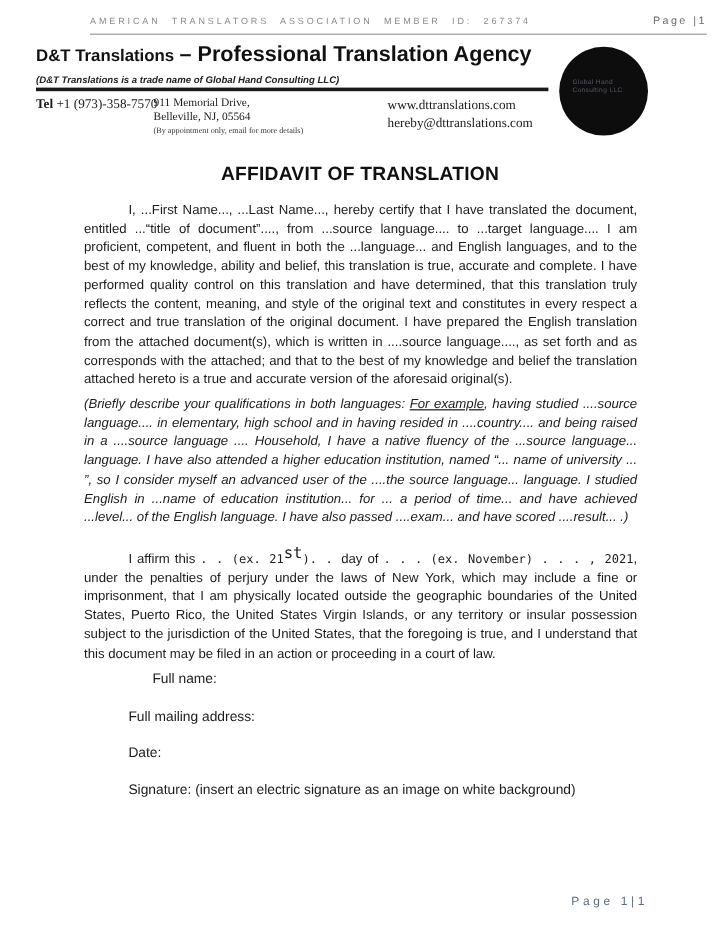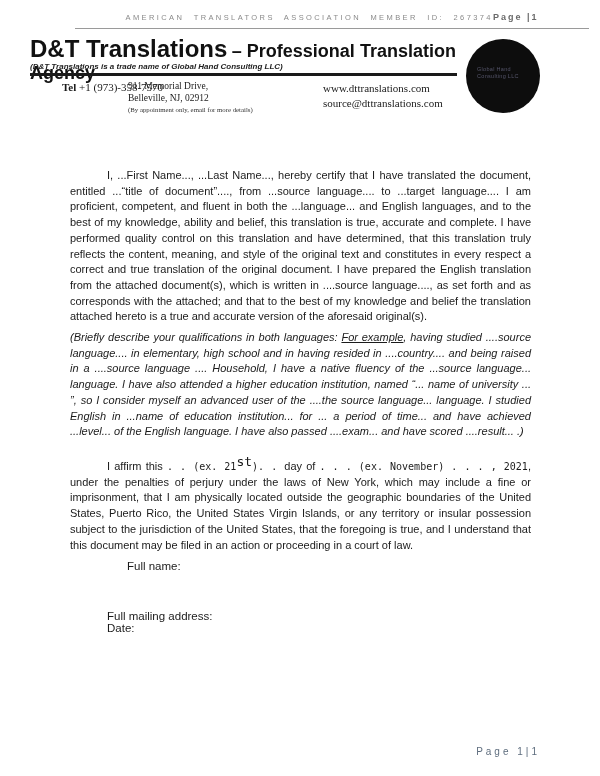--- a/index.html
+++ b/index.html
@@ -5,44 +5,44 @@
   * { margin:0; padding:0; box-sizing:border-box; }
   html,body { background:#ffffff; }
   .page {
     position:relative; width:600px; height:776px; background:#ffffff;
     font-family:"Liberation Sans", sans-serif; color:#1a1a1a; overflow:hidden;
   }
 
   
   .ata-row {
     position:absolute; top:12px; left:75px; width:514px;
-    display:flex; justify-content:center; align-items:flex-end;
+    display:flex; justify-content:space-between; align-items:flex-end;
     padding-bottom:6px; border-bottom:1px solid #9a9a9a;
   }
   .ata-text {
     font-size:7.5px; letter-spacing:2.4px; word-spacing:5px; color:#8a8a8a;
   }
   .ata-page {
-    font-size:9px; letter-spacing:2px; color:#6a6a6a; font-weight:bold; white-space:nowrap;
+    font-size:9px; letter-spacing:2px; color:#6a6a6a; font-weight:normal; white-space:nowrap;
   }
 
   .brand-row { position:absolute; top:35px; left:30px; width:430px; }
-  .brand-name { display:inline; font-size:24px; font-weight:bold; color:#111; }
+  .brand-name { display:inline; font-size:14px; font-weight:bold; color:#111; }
   .brand-tagline { display:inline; font-size:18px; font-weight:bold; color:#111; }
   .trade-note {
     position:absolute; top:62px; left:30px;
     font-size:8px; font-style:italic; font-weight:600; color:#222;
   }
   .brand-rule {
     position:absolute; top:73px; left:30px; width:427px; height:3px; background:#1a1a1a;
   }
 
   .contact-row { position:absolute; top:80px; left:30px; width:430px; font-family:"Liberation Serif", serif; }
   .tel-col { position:absolute; left:0; top:1px; font-size:11px; white-space:nowrap; }
-  .tel-label { font-weight:bold;margin-left:32px; }
+  .tel-label { font-weight:bold; }
   .addr-col { position:absolute; left:98px; top:0; font-size:9.5px; line-height:12px; }
   .addr-note { font-size:6.8px; color:#333; }
   .web-col { position:absolute; left:253px; top:1px; font-size:11px; line-height:15px;margin-left:40px; }
 
   .logo {
     position:absolute; top:39px; left:466px; width:74px; height:74px;
     background:#0d0d0d; border-radius:50%;
   }
   .logo-text {
     position:absolute; top:27px; left:11px;
@@ -62,21 +62,21 @@
   .p2 { top:330px; }
   .p2-intro { text-indent:37px; }
   .p2-body { font-style:italic; }
   .u { text-decoration:underline; }
   .p3 { top:459px; text-indent:37px; }
   .mono { font-family:"DejaVu Sans Mono", monospace; font-size:10px; }
   .mono sup { font-size:13px; line-height:0; }
 
   .field { position:absolute; left:107px; font-size:11.5px; color:#1b1b1b; }
   .f-name { top:560px;padding-left:20px; }
-  .f-addr { top:610px; }
+  .f-addr { top:592px; }
   .f-date { top:622px; }
   .f-sign { top:653px; }
 
   
   .footer-page {
     position:absolute; top:746px; right:60px;
     font-size:10px; letter-spacing:3px; color:#5e6d7e;
   }
 </style>
 </head>
@@ -93,44 +93,46 @@
     <span class="brand-name">D&amp;T Translations</span>
     <span class="brand-tagline">– Professional Translation Agency</span>
   </div>
   <div class="trade-note">(D&amp;T Translations is a trade name of Global Hand Consulting LLC)</div>
   <div class="brand-rule"></div>
 
   <div class="contact-row">
     <div class="tel-col"><span class="tel-label">Tel</span> <span>+1 (973)-358-7570</span></div>
     <div class="addr-col">
       <div>911 Memorial Drive,</div>
-      <div>Belleville, NJ, 02912</div>
+      <div>Belleville, NJ, 05564</div>
       <div class="addr-note">(By appointment only, email for more details)</div>
     </div>
     <div class="web-col">
       <div>www.dttranslations.com</div>
-      <div>source@dttranslations.com</div>
+      <div>hereby@dttranslations.com</div>
     </div>
   </div>
 
   <div class="logo">
     <div class="logo-text">
       <div>Global Hand</div>
       <div>Consulting LLC</div>
     </div>
   </div>
 
+  <div class="doc-title">AFFIDAVIT OF TRANSLATION</div>
 
   <p class="para p1">I, ...First Name..., ...Last Name..., hereby certify that I have translated the document, entitled ...“title of document”...., from ...source language.... to ...target language.... I am proficient, competent, and fluent in both the ...language... and English languages, and to the best of my knowledge, ability and belief, this translation is true, accurate and complete. I have performed quality control on this translation and have determined, that this translation truly reflects the content, meaning, and style of the original text and constitutes in every respect a correct and true translation of the original document. I have prepared the English translation from the attached document(s), which is written in ....source language...., as set forth and as corresponds with the attached; and that to the best of my knowledge and belief the translation attached hereto is a true and accurate version of the aforesaid original(s).</p>
 
   <div class="para p2">
     <div class="p2-body"><span>(Briefly describe your qualifications in both languages: </span><span class="u">For example</span><span>, having studied ....source language.... in elementary, high school and in having resided in ....country.... and being raised in a ....source language .... Household, I have a native fluency of the ...source language... language. I have also attended a higher education institution, named “... name of university ... ”, so I consider myself an advanced user of the ....the source language... language. I studied English in ...name of education institution... for ... a period of time... and have achieved ...level... of the English language. I have also passed ....exam... and have scored ....result... .)</span></div>
   </div>
 
   <p class="para p3"><span>I affirm this </span><span class="mono"><span>. . (ex. 21</span><sup>st</sup><span>). . </span></span><span> day of </span><span class="mono">. . . (ex. November) . . . , </span><span class="mono"> 2021</span><span>, under the penalties of perjury under the laws of New York, which may include a fine or imprisonment, that I am physically located outside the geographic boundaries of the United States, Puerto Rico, the United States Virgin Islands, or any territory or insular possession subject to the jurisdiction of the United States, that the foregoing is true, and I understand that this document may be filed in an action or proceeding in a court of law.</span></p>
 
   <div class="field f-name">Full name:</div>
   <div class="field f-addr">Full mailing address:</div>
   <div class="field f-date">Date:</div>
+  <div class="field f-sign">Signature: (insert an electric signature as an image on white background)</div>
 
   <div class="footer-page">Page 1|1</div>
 
 </div>
 
 </body></html>

